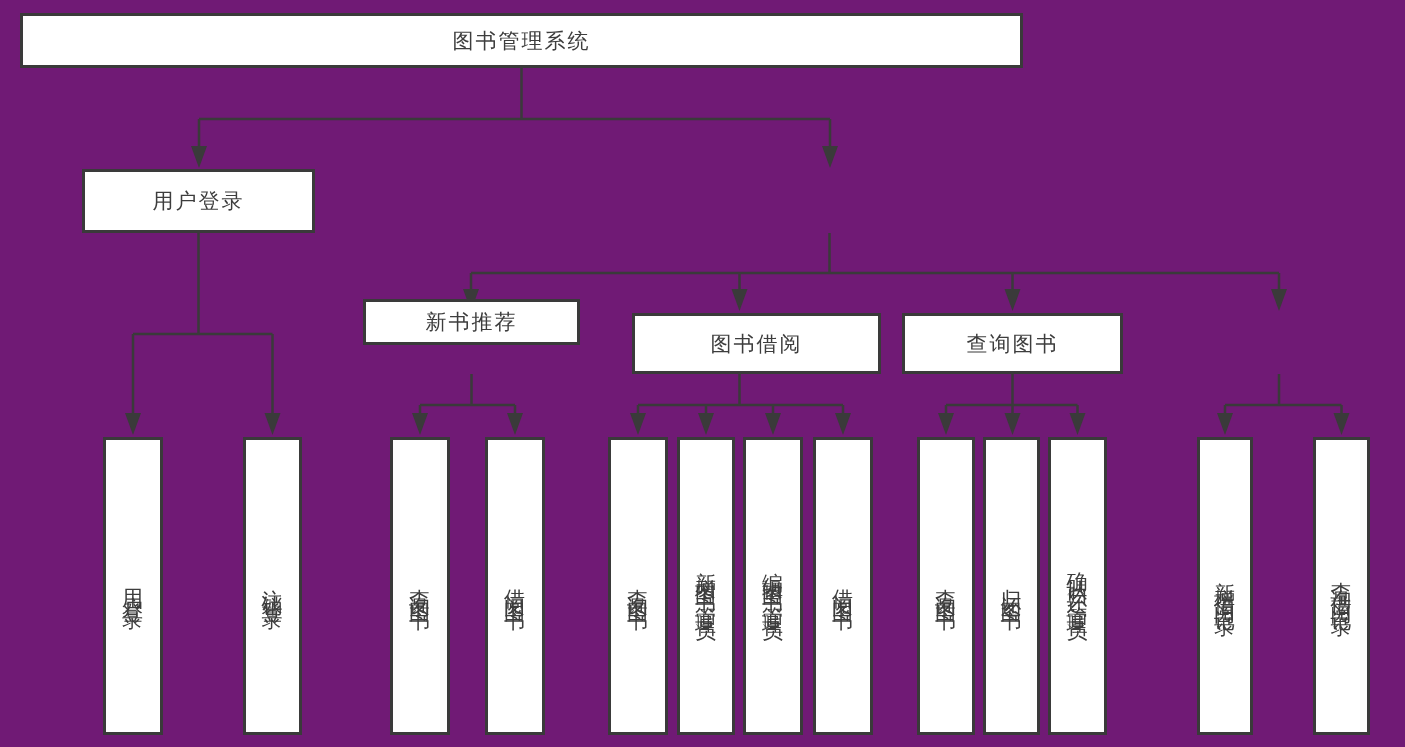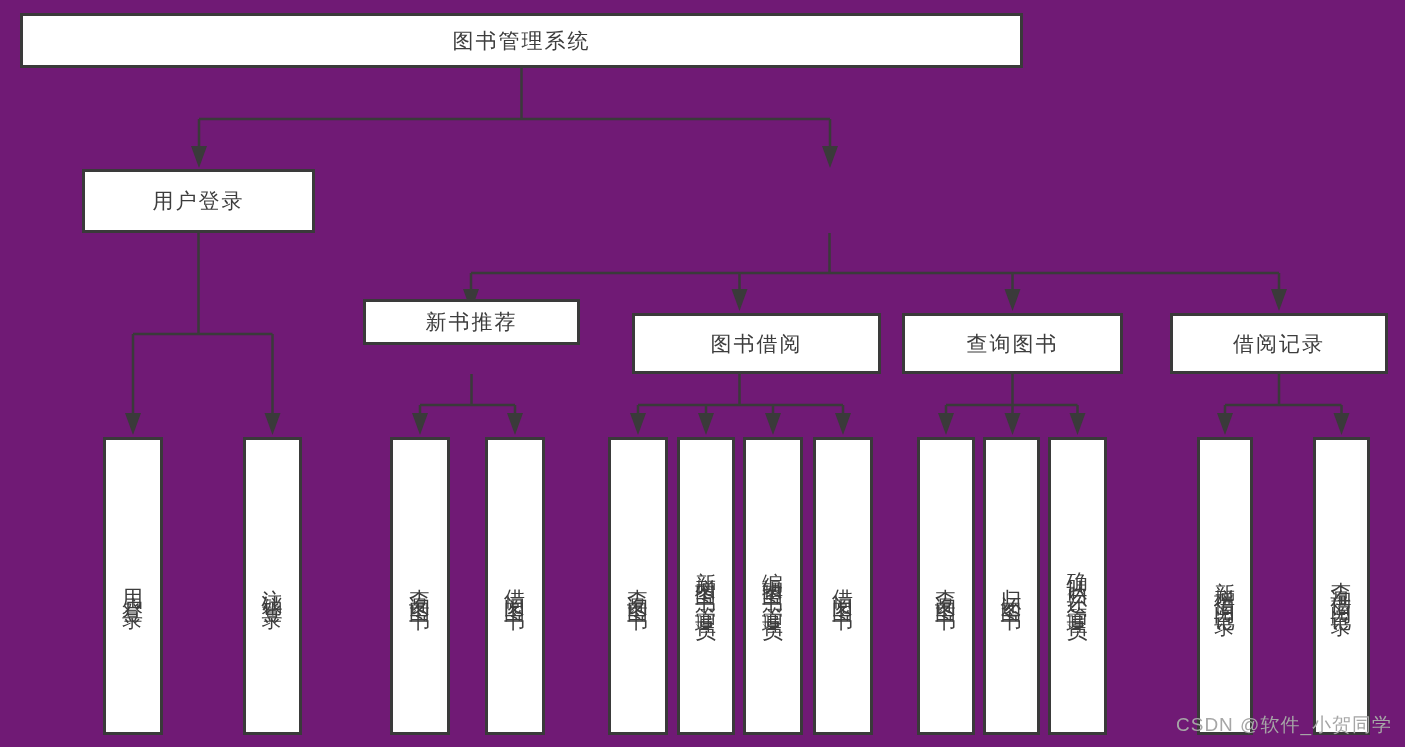--- a/index.html
+++ b/index.html
@@ -106,23 +106,20 @@
 
   <div class="node h" style="left:363px; top:299px; width:217px; height:46px">
     <span>新书推荐</span>
   </div>
   <div class="node h" style="left:632px; top:313px; width:249px; height:61px">
     <span>图书借阅</span>
   </div>
   <div class="node h" style="left:902px; top:313px; width:221px; height:61px">
     <span>查询图书</span>
   </div>
-  <div class="node h" style="left:1170px; top:313px; width:218px; height:61px">
-    <span>借阅记录</span>
-  </div>
 
   <div class="node v" style="left:103px; top:437px; width:60px; height:298px">
     <span>用户登录</span>
   </div>
   <div class="node v" style="left:243px; top:437px; width:59px; height:298px">
     <span>注销登录</span>
   </div>
 
   <div class="node v" style="left:390px; top:437px; width:60px; height:298px">
     <span>查询图书</span>
@@ -154,15 +151,14 @@
     <span>确认归还（管理员）</span>
   </div>
 
   <div class="node v" style="left:1197px; top:437px; width:56px; height:298px">
     <span>新增借阅记录</span>
   </div>
   <div class="node v" style="left:1313px; top:437px; width:57px; height:298px">
     <span>查询借阅记录</span>
   </div>
 
-  <div class="watermark">CSDN @软件_小贺同学</div>
 
 </div>
 
 </body></html>

